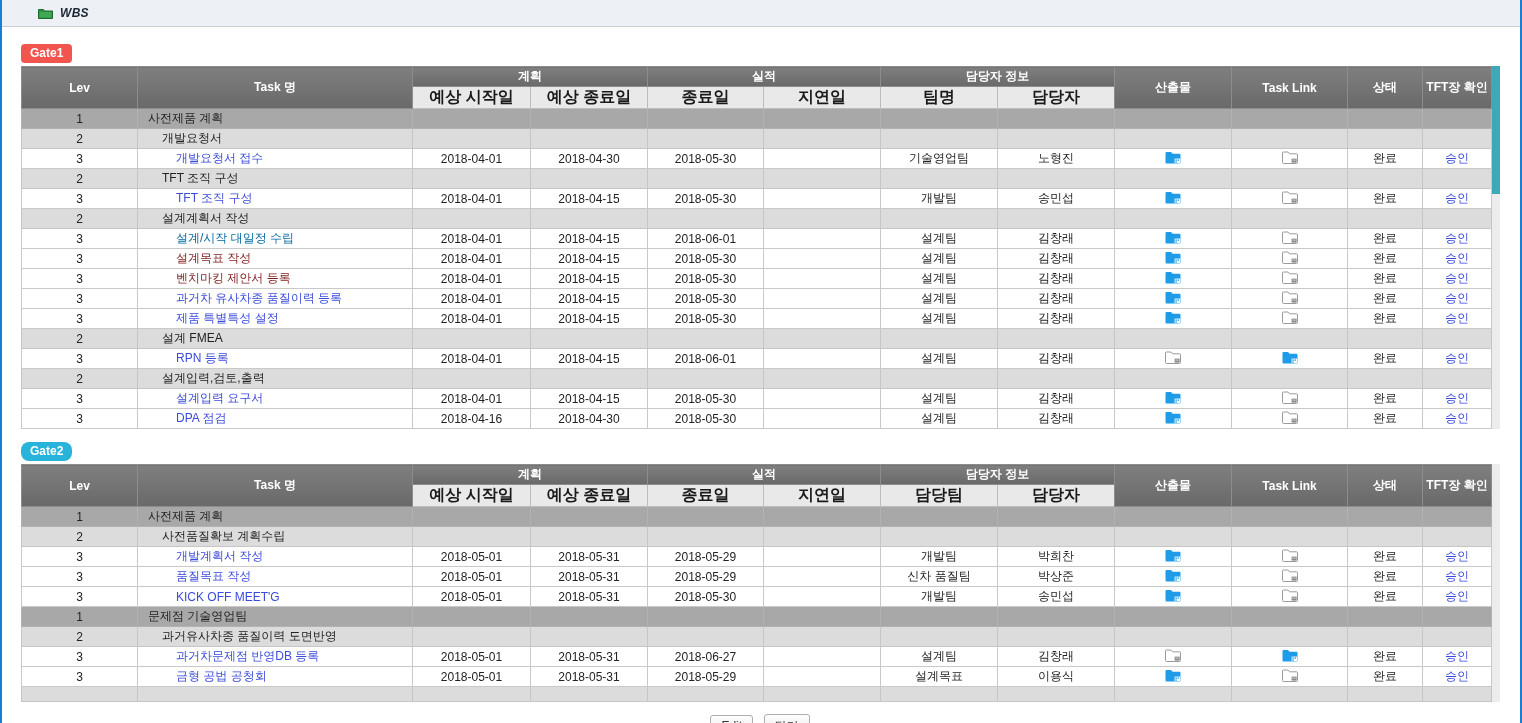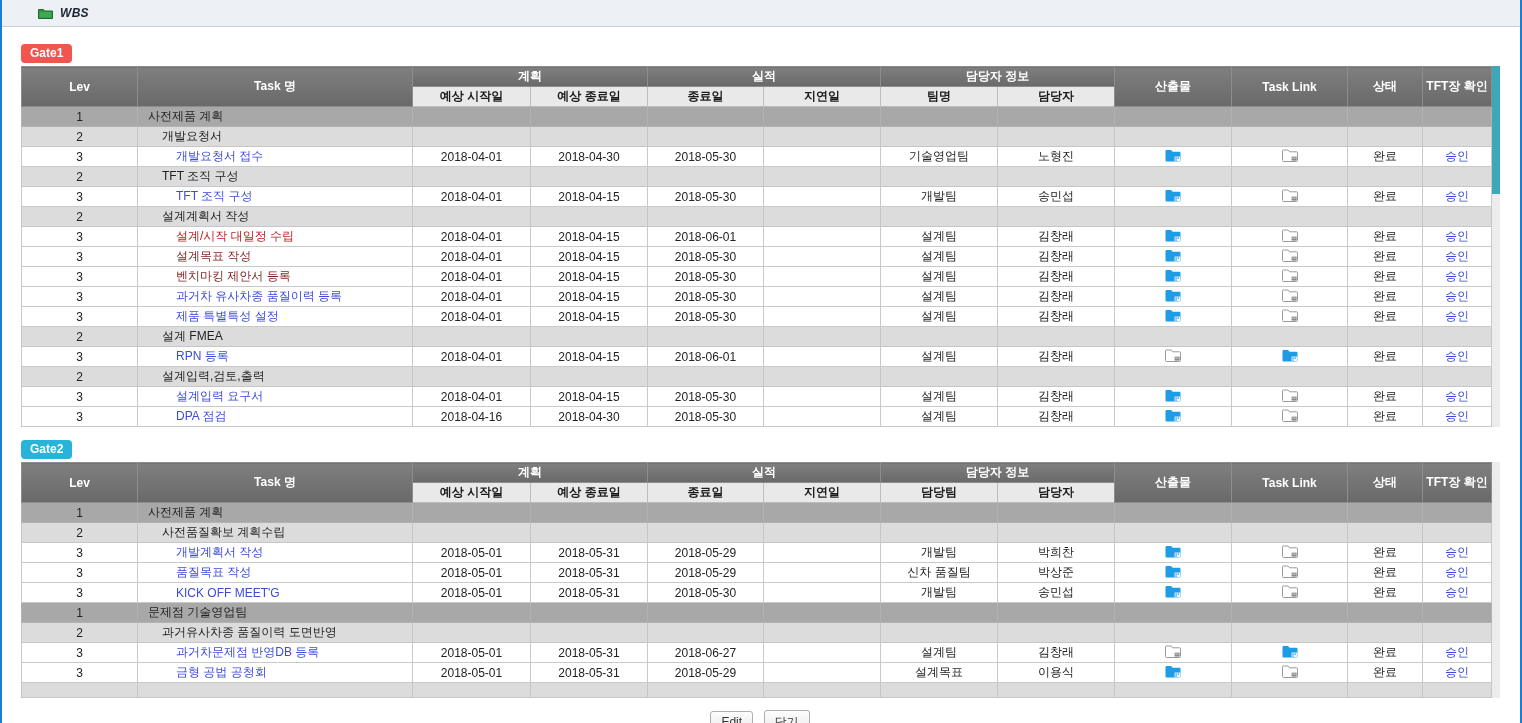--- a/index.html
+++ b/index.html
@@ -9,21 +9,21 @@
   .topbar { height:27px; background:#edf0f5; border-bottom:1px solid #c9ced7; display:flex; align-items:center; padding-left:36px;font-style:italic; }
   .topbar .wbs-icon { display:inline-block; margin-right:7px; line-height:0; }
   .topbar .title { font-size:12px; font-weight:bold; color:#1c2633; letter-spacing:0.3px; }
   
   .content { padding:16px 0 0 19px; }
   .gate-badge { display:inline-block; color:#fff; font-size:12px; font-weight:bold; padding:2px 9px 3px 9px; border-radius:4px; margin-bottom:3px; }
   .gate-wrap { display:flex; align-items:stretch; margin-bottom:12px; }
   table.gate-table { border-collapse:collapse; table-layout:fixed; width:1470px; font-size:12px; }
   table.gate-table th, table.gate-table td { overflow:hidden; white-space:nowrap; }
   thead th.dark { background:linear-gradient(#7f7f7f,#696969); color:#ffffff; font-weight:bold; border:1px solid #8d8d8d; height:20px; font-size:12px; }
-  thead th.sub { background:#e9e9e9; color:#1a1a1a; font-weight:bold; border:1px solid #bdbdbd; height:20px; font-size:12px; }
+  thead th.sub { background:#e9e9e9; color:#1a1a1a; font-weight:bold; border:1px solid #bdbdbd; height:20px; font-size:16px; }
   tbody td { height:20px; border:1px solid #c9c9c9; color:#222; }
   tbody tr.lev1 td { background:#a8a8a8; border-color:#b2b2b2; }
   tbody tr.lev2 td { background:#dcdcdc; border-color:#c6c6c6; }
   tbody tr.lev3 td { background:#ffffff; }
   tbody tr.partial td { height:6px; padding:0; }
   td.c-lev { text-align:center; }
   td.c-task { text-align:left; }
   td.c-task .ind1 { padding-left:10px; }
   td.c-task .ind2 { padding-left:24px; }
   td.c-task .ind3 { padding-left:38px; }
@@ -196,21 +196,21 @@
                   <td class="c-center"></td>
                   <td class="c-center"></td>
                   <td class="c-center"></td>
                   <td class="c-icon"></td>
                   <td class="c-icon"></td>
                   <td class="c-center"></td>
                   <td class="c-center"></td>
                 </tr>
                 <tr class="lev3">
                   <td class="c-lev">3</td>
-                  <td class="c-task"><span class="ind3 task-link" style="color: #b91c1c;">설계/시작 대일정 수립</span></td>
+                  <td class="c-task"><span class="ind3 task-link" style="color: #0369a1;">설계/시작 대일정 수립</span></td>
                   <td class="c-center">2018-04-01</td>
                   <td class="c-center">2018-04-15</td>
                   <td class="c-center">2018-06-01</td>
                   <td class="c-center"></td>
                   <td class="c-center">설계팀</td>
                   <td class="c-center">김창래</td>
                   <td class="c-icon"><span><svg width="16" height="13" viewBox="0 0 16 13">
                         <path d="M0.5 2 Q0.5 1 1.5 1 H6 l1.6 1.8 H14.5 Q15.5 2.8 15.5 3.8 V11.5 Q15.5 12.5 14.5 12.5 H1.5 Q0.5 12.5 0.5 11.5 Z" fill="#1e9ce8"></path>
                         <rect x="9.6" y="7.6" width="5.6" height="4.6" fill="#ffffff"></rect>
                         <rect x="10.4" y="8.4" width="1.4" height="1.4" fill="#1e9ce8"></rect>
@@ -431,21 +431,21 @@
                 </tr>
               </tbody>
       </table>
       <div class="vscroll">
               <div class="vthumb"></div>
             </div>
     </div>
   </div>
 
   <div class="gate-section">
-    <span class="gate-badge" style="background: rgb(39, 179, 218);">Gate2</span>
+    <span class="gate-badge" style="background: rgb(39, 179, 218); border-radius: 8px;">Gate2</span>
     <div class="gate-wrap">
       <table class="gate-table">
         <colgroup>
           <col style="width:116px">
                 <col style="width:275px">
                 <col style="width:118px">
                 <col style="width:117px">
           <col style="width:116px">
                 <col style="width:117px">
                 <col style="width:117px">

